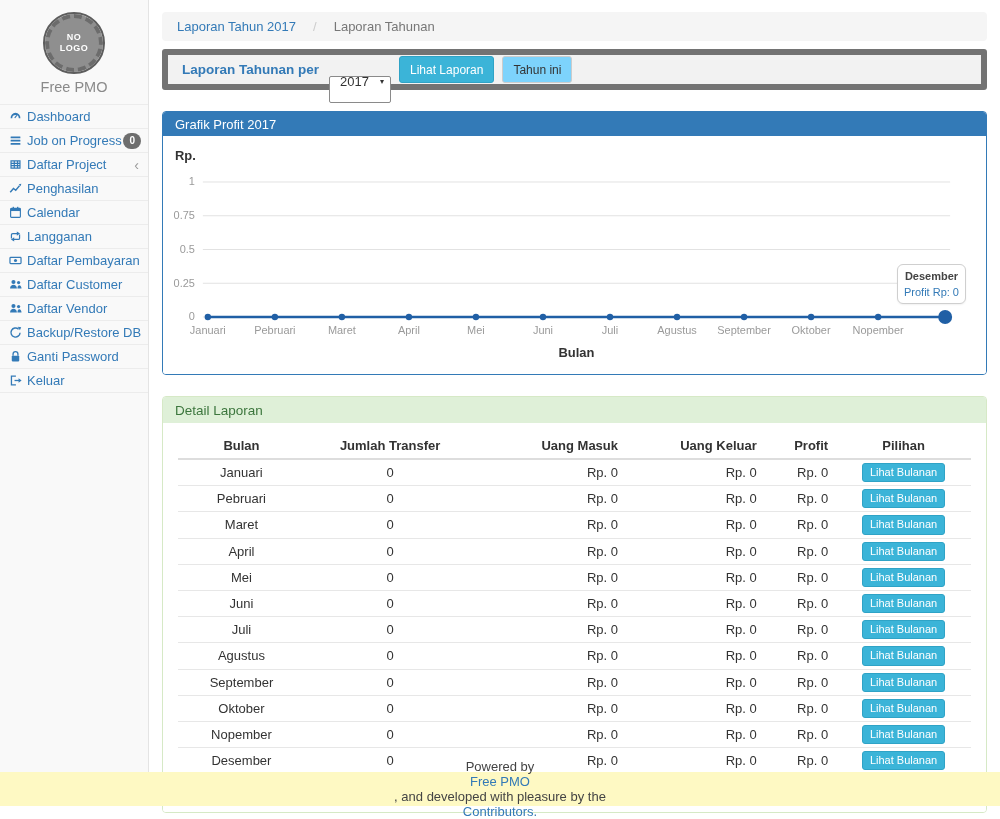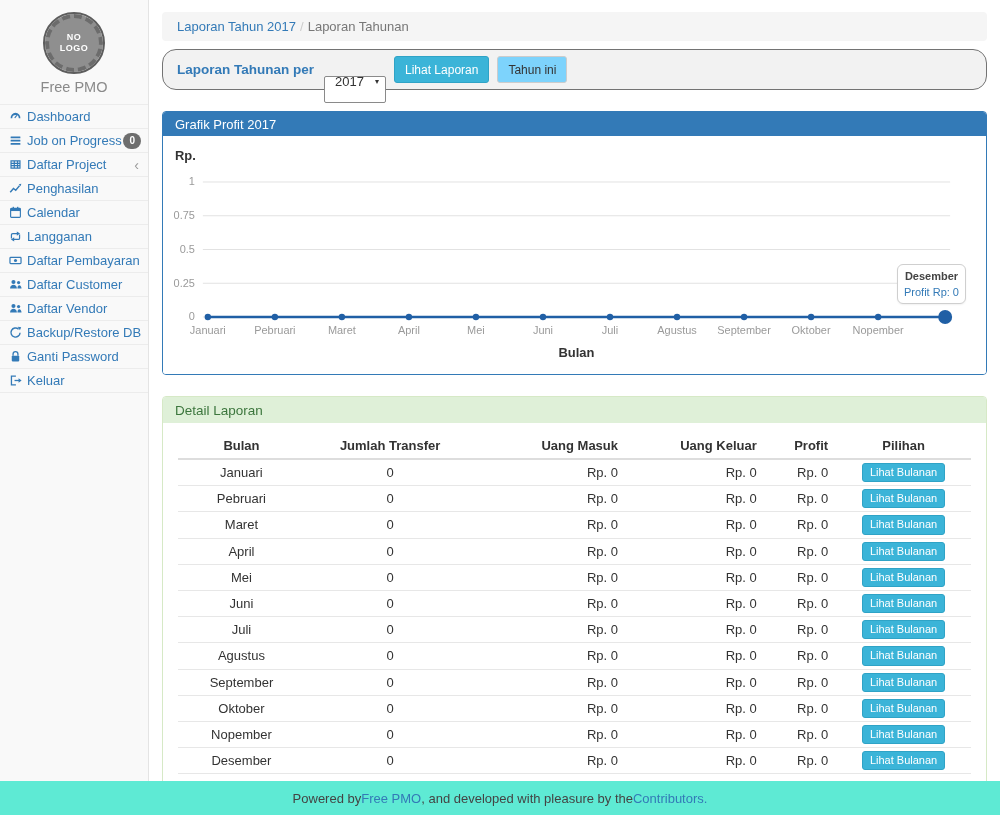--- a/index.html
+++ b/index.html
@@ -24,25 +24,25 @@
   }
   .app-name{text-align:center;color:#8a8a8a;font-size:14.5px;margin-top:7px;padding-bottom:9px;}
   .menu{list-style:none;margin:0;padding:0;border-top:1px solid #ececec;}
   .menu li{border-bottom:1px solid #ececec;}
   .side-item{display:flex;align-items:center;height:23px;padding-left:9px;color:var(--accent);text-decoration:none;font-size:13px;}
   .sicon{width:13px;height:13px;margin-right:5px;flex:none;color:var(--accent);}
   .badge{margin-left:auto;margin-right:7px;background:var(--badge);color:#fff;border-radius:9px;font-size:10px;line-height:1;padding:3px 6px;font-weight:bold;}
   .chev{margin-left:auto;margin-right:9px;color:#9a9a9a;font-size:14px;line-height:1;}
   
   .main{position:absolute;left:149px;right:0;top:0;bottom:34px;background:#fff;padding:12px 13px 0;}
-  .breadcrumb{background:#f5f5f5;border-radius:4px;padding:0 15px;height:29px;display:flex;align-items:center;gap:4px;margin-bottom:8px;}
+  .breadcrumb{background:#f5f5f5;border-radius:4px;padding:0 15px;height:29px;display:flex;align-items:center;gap:17px;margin-bottom:8px;}
   .breadcrumb a{color:var(--accent);text-decoration:none;}
   .breadcrumb .sep{color:#ccc;}
   .breadcrumb .current{color:#777;}
-  .filter-bar{background:#f2f2f2;border:1px solid #737373;border-radius:14px;height:41px;display:flex;align-items:center;padding:0 14px;gap:8px;margin-bottom:17px;}
+  .filter-bar{background:#f2f2f2;border:6px solid #737373;border-radius:3px;height:41px;display:flex;align-items:center;padding:0 14px;gap:8px;margin-bottom:17px;}
   .filter-label{color:var(--accent);font-weight:bold;font-size:13.5px;margin-right:2px;}
   .year-select{background:#fff;border:1px solid #8a8a8a;border-radius:2px;height:27px;width:62px;display:flex;align-items:center;justify-content:space-between;padding:0 6px 16px 10px;cursor:pointer;margin-top:40px;}
   .caret{font-size:8px;color:#333;}
   .btn{border-radius:3px;font-size:12px;height:27px;padding:0 10px;display:inline-flex;align-items:center;cursor:pointer;font-family:inherit;}
   .btn-info{background:var(--info);border:1px solid var(--info-border);color:#fff;text-align:right;}
   .btn-default{background:#7dd3fc;border:1px solid #ccc;color:#333;}
   .panel{border-radius:4px;margin-bottom:15px;margin-top:21px;}
   .chart-panel{border:1px solid var(--accent);}
   .chart-panel .panel-heading{background:var(--accent);color:#fff;height:24px;display:flex;align-items:center;padding:0 12px;font-size:13px;border-radius:3px 3px 0 0;}
   .chart-body{position:relative;height:238px;background:#fff;border-radius:0 0 3px 3px;}
@@ -54,21 +54,21 @@
   .detail-panel .panel-heading{background:var(--success-bg);color:var(--success-text);height:26px;display:flex;align-items:center;padding:0 12px;font-size:13.5px;border-radius:3px 3px 0 0;}
   .detail-body{background:#fff;padding:10px 15px 14px;border-radius:0 0 3px 3px;}
   table.report{width:100%;border-collapse:collapse;font-size:13px;}
   .report th{border-bottom:2px solid #ddd;padding:5px 8px;font-weight:bold;}
   .report td{border-top:1px solid #e7e7e7;padding:3px 8px;height:24px;}
   .c-center{text-align:center;}
   .c-right{text-align:right;}
   .report .total td{font-weight:bold;}
   .btn-xs{background:var(--info);border:1px solid var(--info-border);color:#fff;border-radius:3px;font-size:11px;padding:2px 7px;cursor:pointer;font-family:inherit;line-height:1.2;}
   
-  .footer{position:absolute;left:0;right:0;bottom:4px;height:34px;background:#5eead4;display:flex;align-items:center;justify-content:center;font-size:13px;color:#444;}
+  .footer{position:absolute;left:0;right:0;bottom:13px;height:34px;background:#fef9c3;display:flex;align-items:center;justify-content:center;font-size:13px;color:#444;flex-direction:column;}
   .footer a{color:var(--accent);text-decoration:none;}
 </style>
 </head>
 <body>
 
 <svg width="0" height="0" style="position:absolute" aria-hidden="true">
   <defs>
     <symbol id="i-dashboard" viewBox="0 0 16 16">
       <path d="M8 3.5a6 6 0 0 0-6 6.5h2a4 4 0 0 1 8 0h2a6 6 0 0 0-6-6.5z" fill="currentColor"></path>
       <rect x="7.4" y="5.8" width="1.3" height="4.4" rx=".6" fill="currentColor" transform="rotate(38 8 8.5)"></rect>

